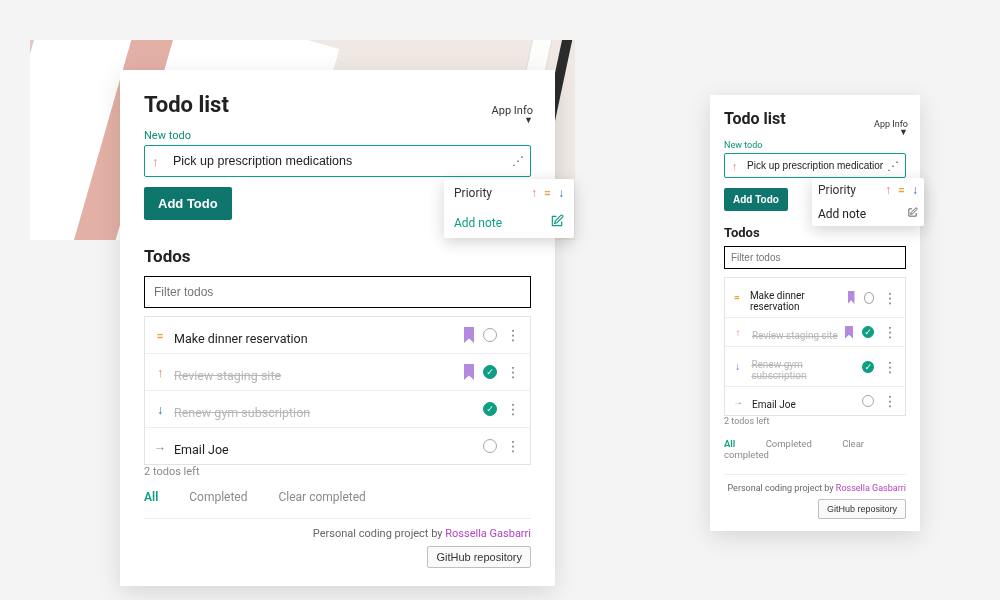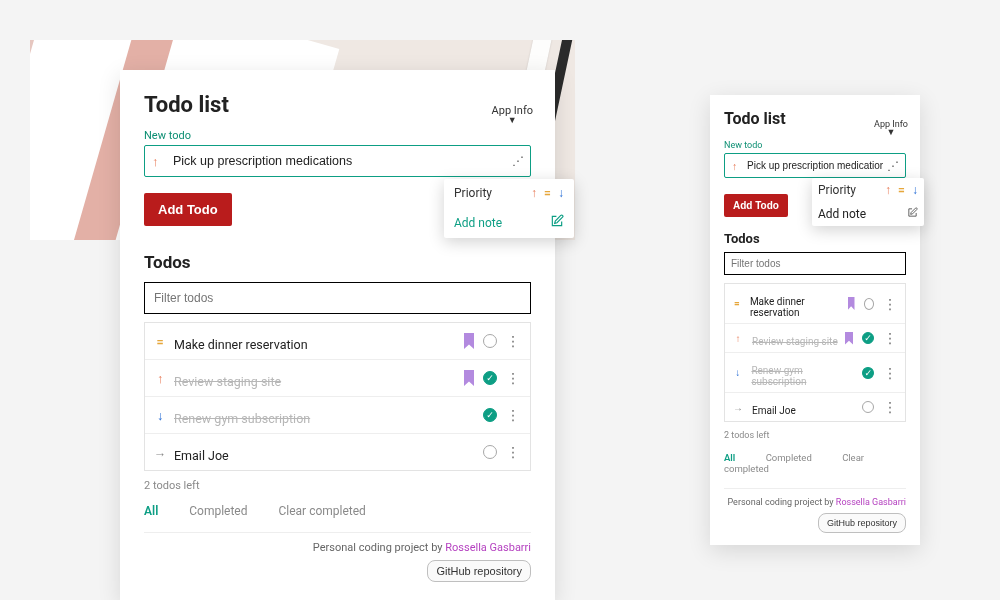--- a/index.html
+++ b/index.html
@@ -46,34 +46,34 @@
   .card.small .section-title{font-size:13px; margin:14px 0 6px;}
   .card.small .filter input{font-size:10px; padding:5px 6px;}
   .card.small .row{padding:5px 6px; font-size:10px;}
   .card.small .popover{left:88px; top:0; width:112px; font-size:10px;}
   .card.small .popover .prow{padding:5px 6px;}
   .card.small .footer-links{font-size:9.5px;}
   .card.small .credit{font-size:9px;}
   .card.small .ghbtn{font-size:9px;}
 
   h1 { font-size:22px; font-weight:700; margin-bottom:6px;}
-  .appinfo { position:absolute; right:22px; top:34px; text-align:center; font-size:11px; color:#333;}
+  .appinfo { position:absolute; right:22px; top:34px; text-align:right; font-size:11px; color:#333;}
   .card.small .appinfo{ right:12px; top:24px; font-size:9px;}
   .appinfo .caret{ font-size:9px; display:block; line-height:6px;}
   .label { font-size:11px; color:#0d8f73; margin-top:12px; margin-bottom:3px; display:block;}
   .inputwrap { position:relative; }
   .inputwrap input{
     width:100%; border:1.5px solid #0d9e84; border-radius:2px;
     padding:8px 28px 8px 28px; font-size:12.5px; color:#222; outline:none;
   }
   .card.small .inputwrap input{ padding:6px 22px 6px 22px; font-size:10px;}
   .inputwrap .pri-icon{ position:absolute; left:8px; top:50%; transform:translateY(-50%); color:#e77a57; font-weight:700;}
   .inputwrap .loader{ position:absolute; right:8px; top:50%; transform:translateY(-50%); font-size:12px; color:#555; letter-spacing:-1px;}
   .btn{
-    display:inline-block; margin-top:16px; background:#b91c1c; color:#fff; border:none;
+    display:inline-block; margin-top:10px; background:#0f766e; color:#fff; border:none;
     padding:9px 14px; font-size:13px; font-weight:600; border-radius:2px; cursor:pointer;
   }
   .addrow{ position:relative; }
   .popover{
     position:absolute; background:#fff; box-shadow:0 4px 16px rgba(0,0,0,.18);
     width:140px; border-radius:2px;
   }
   .card.big .popover{ left:300px; top:2px; width:130px;}
   .popover .prow{ display:flex; align-items:center; justify-content:space-between; padding:7px 10px; font-size:12px;}
   .popover .prow:first-child{ color:#333;}
@@ -103,31 +103,31 @@
   .pri.down{ color:#2a6fd6;}
   .pri.none{ color:#888;}
   .bookmark{ width:10px; height:16px; background:#b38adf; clip-path:polygon(0 0,100% 0,100% 100%,50% 72%,0 100%); margin-right:2px;}
   .card.small .bookmark{ width:8px; height:13px;}
   .circle{
     width:14px;height:14px;border:1.4px solid #a7a7a7;border-radius:50%;display:inline-flex;align-items:center;justify-content:center;
   }
   .card.small .circle{width:12px;height:12px;}
   .circle.checked{ background:#0d9e84; border-color:#0d9e84; color:#fff; font-size:9px;}
   .kebab{ color:#6f6f6f; padding:0 2px; cursor:pointer; font-size:14px; line-height:1;}
-  .meta{ font-size:11px; color:#8a8a8a; margin-top:8px;}
+  .meta{ font-size:11px; color:#8a8a8a; }
   .card.small .meta{font-size:9px;}
   .footer-links{ margin-top:12px; font-size:12px;}
   .footer-links a{ color:#8a8a8a; text-decoration:none; margin-right:28px;}
   .footer-links a.active{ color:#0d9e84; font-weight:600;}
   hr.thin{ border:none; border-top:1px solid #eee; margin:14px 0 8px;}
   .credit{ text-align:right; font-size:11px; color:#666;}
   .credit a{ color:#b542c0; text-decoration:none;}
   .ghbtn{
     float:right; margin-top:6px; border:1px solid #bfbfbf; background:#fafafa;
-    padding:4px 8px; font-size:11px; border-radius:8px; cursor:pointer; color:#333;
+    padding:4px 8px; font-size:11px; border-radius:2px; cursor:pointer; color:#333;
   }
   .clearfix::after{content:"";display:table;clear:both;}
 </style>
 </head>
 <body>
 
 <div class="stage">
 
   <div class="hero">
     <div class="paper-lines"></div>

